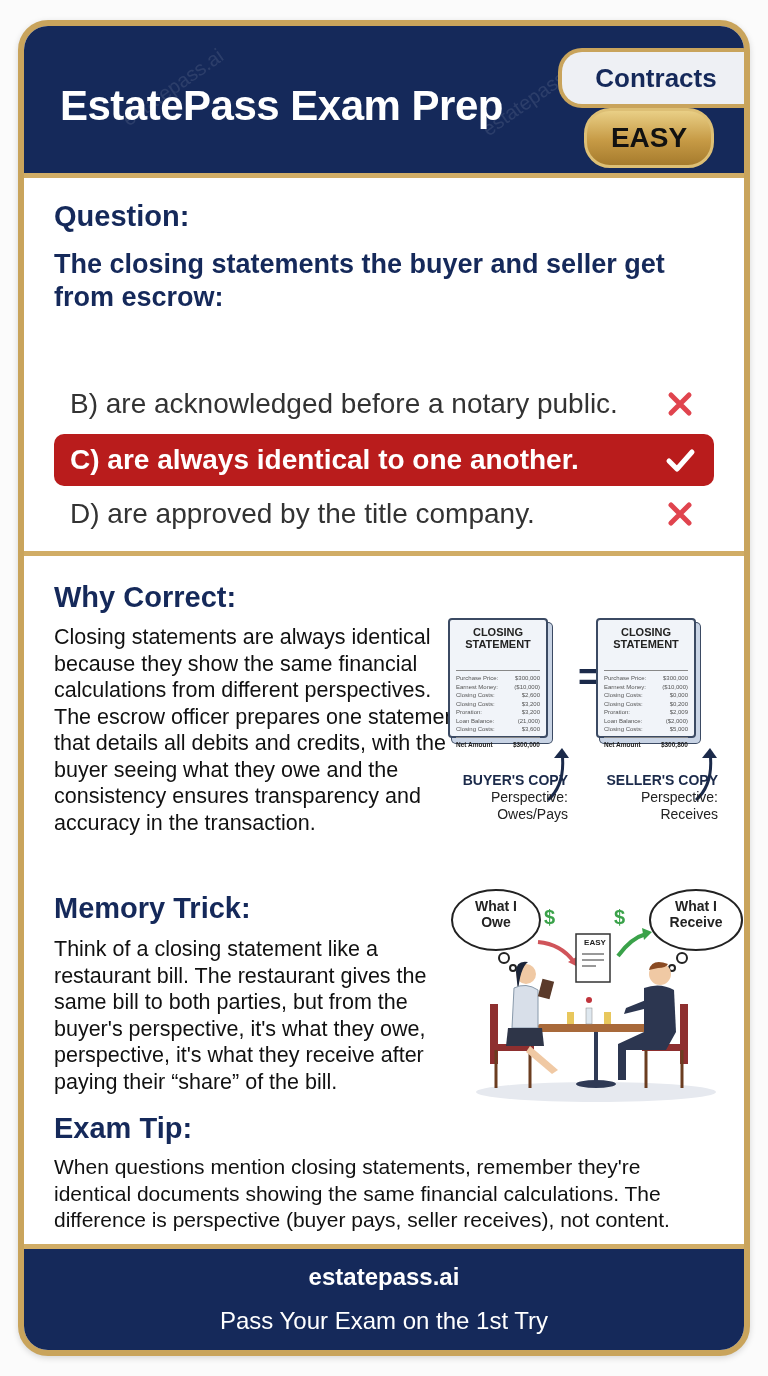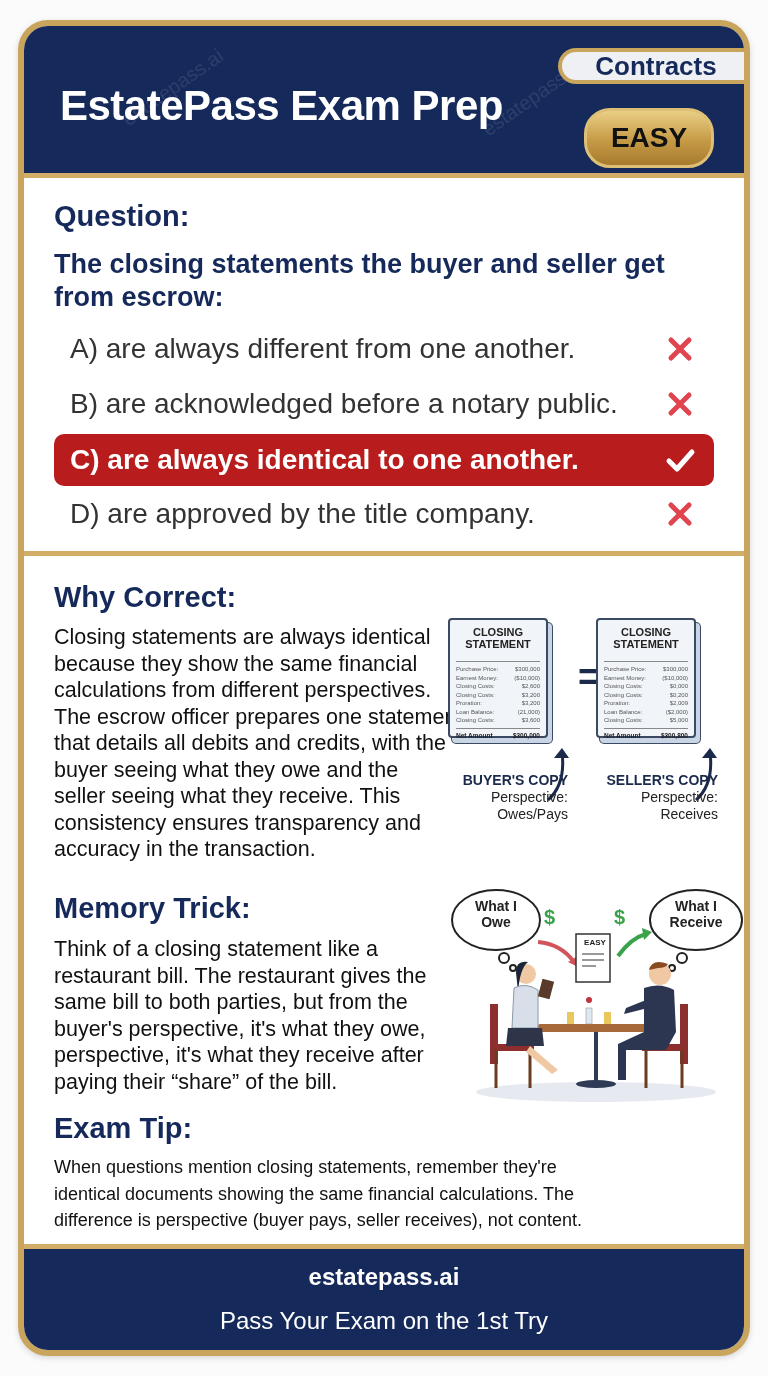--- a/index.html
+++ b/index.html
@@ -14,21 +14,21 @@
   .header {
     position: absolute; left: 0; top: 0; width: 100%; height: 152px;
     background: #15295a; border-bottom: 5px solid #d1ad66;
   }
   .title {
     position: absolute; left: 36px; top: 56px; color: #fff; font-weight: bold;
     font-size: 42px; letter-spacing: -0.5px;
   }
   .wm { position: absolute; color: rgba(255,255,255,0.10); font-size: 20px; transform: rotate(-35deg); }
   .cat-badge {
-    position: absolute; right: -6px; top: 22px; width: 192px; height: 36px;
+    position: absolute; right: -6px; top: 22px; width: 192px; height: 60px;
     background: #eef0f4; border: 4px solid #c9a45c; border-right: none;
     border-radius: 24px 0 0 24px; color: #15295a; font-weight: bold; font-size: 26px;
     display: flex; align-items: center; justify-content: center;
   }
   .diff-badge {
     position: absolute; right: 30px; top: 82px; width: 130px; height: 60px;
     border-radius: 26px; background: linear-gradient(180deg,#e9cf86 0%,#c69a45 55%,#a67b2d 100%);
     border: 3px solid #ddbf75; color: #111; font-weight: bold; font-size: 28px;
     display: flex; align-items: center; justify-content: center;
   }
@@ -37,28 +37,28 @@
   .h2 { color: #15295a; font-weight: bold; font-size: 29px; position: absolute; left: 30px; }
   .question-text { position: absolute; left: 30px; top: 70px; width: 660px; color: #15295a; font-weight: bold; font-size: 27px; line-height: 33px; }
   .option {
     position: absolute; left: 30px; width: 660px; height: 52px; border-radius: 10px;
     display: flex; align-items: center; padding-left: 16px; font-size: 28px; color: #333;
   }
   .option.correct { background: #b91c1c; color: #fff; font-weight: bold; }
   .mark { position: absolute; right: 18px; top: 10px; width: 32px; height: 32px; }
 
   .why-text, .mem-text { position: absolute; left: 30px; color: #111; font-size: 21.5px; line-height: 26.5px; }
-  .tip-text { position: absolute; left: 30px; width: 670px; color: #111; font-size: 18px; line-height: 26.5px; }
+  .tip-text { position: absolute; left: 30px; width: 670px; color: #111; font-size: 21px; line-height: 26.5px; }
 
   .doc {
     position: absolute; width: 100px; height: 120px; background: #f1f4f9; border: 2px solid #3b4a63;
     border-radius: 4px; box-shadow: 4px 5px 0 #c9d4e5, 4px 5px 0 1px #3b4a63;
     padding: 6px 6px; font-size: 6px; color: #555;
   }
-  .doc-title { text-align: center; font-weight: bold; font-size: 11px; color: #222; line-height: 12px; border-bottom: 1px solid #888; padding-bottom: 11px; margin-bottom: 3px; }
+  .doc-title { text-align: center; font-weight: bold; font-size: 11px; color: #222; line-height: 12px; border-bottom: 1px solid #888; padding-bottom: 20px; margin-bottom: 3px; }
   .doc-row { display: flex; justify-content: space-between; line-height: 8.5px; }
   .doc-total { display: flex; justify-content: space-between; font-weight: bold; color: #222; border-top: 1px solid #888; margin-top: 3px; padding-top: 3px; font-size: 6.5px; }
   .copy-label { position: absolute; text-align: right; width: 120px; font-size: 14px; color: #222; line-height: 17px; }
   .copy-label b { display: block; font-size: 14px; color: #1b2a4a; }
   .equals { position: absolute; font-size: 38px; font-weight: bold; color: #1b2a4a; }
 
   .footer {
     position: absolute; left: 0; bottom: 0; width: 100%; height: 106px; background: #15295a;
     border-top: 5px solid #d1ad66; text-align: center; color: #fff;
   }
@@ -75,26 +75,20 @@
     <span class="wm" style="left:450px;top:60px;">estatepass.ai</span>
     <div class="title">EstatePass Exam Prep</div>
     <div class="cat-badge">Contracts</div>
     <div class="diff-badge">EASY</div>
   </div>
 
   <div class="q-section">
     <div class="h2" style="top:22px;">Question:</div>
     <div class="question-text">The closing statements the buyer and seller get from escrow:</div>
 
-    <div class="option" style="top:145px;">
-      <span>A) are always different from one another.</span>
-      <svg class="mark" viewBox="0 0 32 32">
-          <path d="M7 7 L25 25 M25 7 L7 25" stroke="#e0444e" stroke-width="5" stroke-linecap="round"></path>
-        </svg>
-    </div>
     <div class="option" style="top:200px;">
       <span>B) are acknowledged before a notary public.</span>
       <svg class="mark" viewBox="0 0 32 32">
           <path d="M7 7 L25 25 M25 7 L7 25" stroke="#e0444e" stroke-width="5" stroke-linecap="round"></path>
         </svg>
     </div>
     <div class="option correct" style="top:256px;">
       <span>C) are always identical to one another.</span>
       <svg class="mark" viewBox="0 0 32 32">
           <path d="M5 17 L13 25 L28 8" stroke="#fff" stroke-width="5" fill="none" stroke-linecap="round" stroke-linejoin="round"></path>
@@ -109,21 +103,20 @@
   </div>
 
   <div class="h2" style="top:555px;">Why Correct:</div>
   <div class="why-text" style="top:598px;">
     <div>Closing statements are always identical</div>
     <div>because they show the same financial</div>
     <div>calculations from different perspectives.</div>
     <div>The escrow officer prepares one statement</div>
     <div>that details all debits and credits, with the</div>
     <div>buyer seeing what they owe and the</div>
-    <div>seller seeing what they receive. This</div>
     <div>consistency ensures transparency and</div>
     <div>accuracy in the transaction.</div>
   </div>
 
   <div class="doc" style="left:424px;top:592px;">
     <div class="doc-title"><span>CLOSING</span><br><span>STATEMENT</span></div>
     <div class="doc-row">
         <span>Purchase Price:</span>
         <span>$300,000</span>
       </div>

